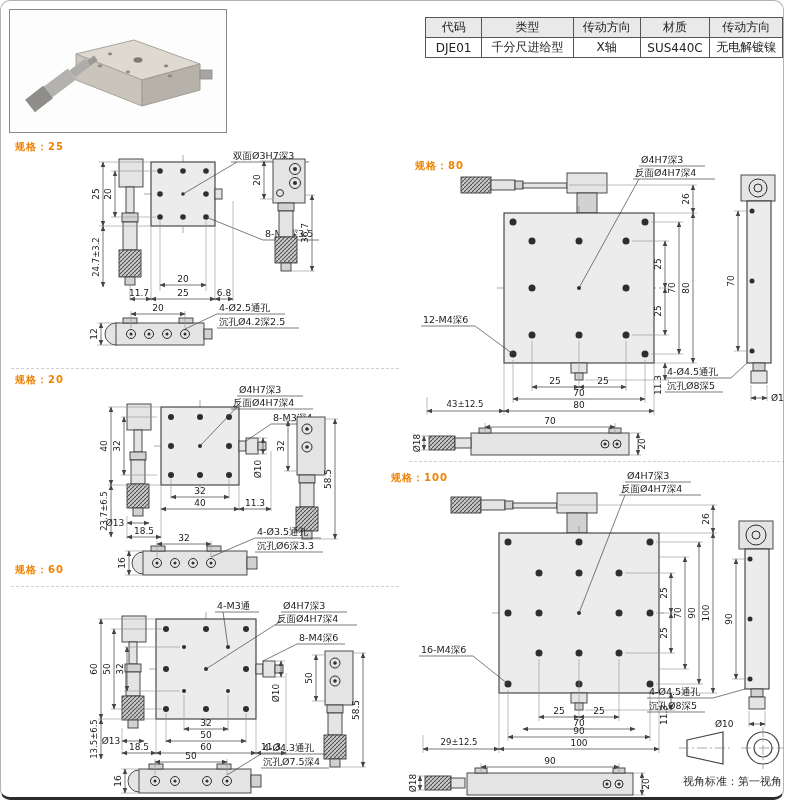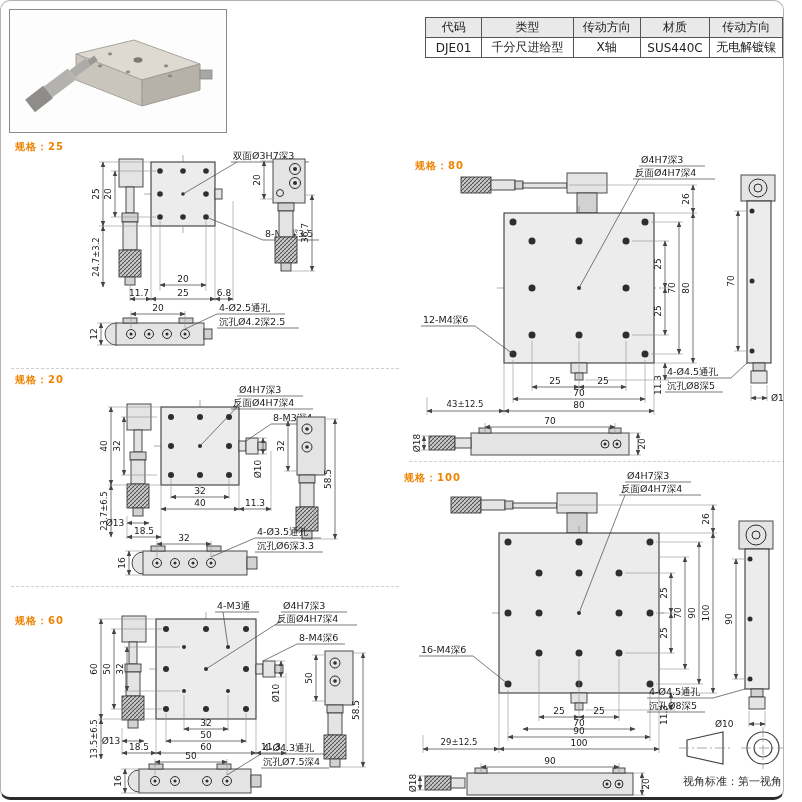--- a/index.html
+++ b/index.html
@@ -302,21 +302,21 @@
       <line class="dim" x1="118" y1="166" x2="118" y2="190"></line>
       <text class="dt" text-anchor="middle" transform="rotate(-90 114 178)" x="114" y="178">16</text>
       <line class="ldr" x1="200" y1="172" x2="244" y2="153"></line>
       <line class="ldr" x1="244" y1="153" x2="310" y2="153"></line>
       <text class="lbl" x="246" y="150">4-Ø3.5通孔</text>
       <line class="ldr" x1="244" y1="167" x2="312" y2="167"></line>
       <text class="lbl" x="246" y="164">沉孔Ø6深3.3</text>
     </g>
   </svg>
 
-  <div class="sec-title" style="left:14px;top:613px">规格：60</div>
+  <div class="sec-title" style="left:14px;top:562px">规格：60</div>
   <svg style="left:10px;top:600px" width="390" height="196" viewBox="0 0 390 196">
     <g>
       <line class="cl" x1="138" y1="68" x2="260" y2="68"></line>
       <line class="cl" x1="195" y1="11" x2="195" y2="125"></line>
       <rect class="plate" x="145" y="18" width="100" height="100"></rect>
       <circle class="hole" cx="155" cy="28" r="3"></circle>
         <circle class="hole" cx="195" cy="28" r="3"></circle>
         <circle class="hole" cx="235" cy="28" r="3"></circle>
       <circle class="hole" cx="155" cy="68" r="3"></circle>
         <circle class="hole" cx="235" cy="68" r="3"></circle>
@@ -557,21 +557,21 @@
       <line class="ext" x1="20" y1="299" x2="12" y2="299"></line>
       <line class="dim" x1="15" y1="285" x2="15" y2="299"></line>
       <text class="dt" text-anchor="middle" transform="rotate(-90 11 292)" x="11" y="292">Ø18</text>
       <line class="ext" x1="220" y1="282" x2="232" y2="282"></line>
       <line class="ext" x1="220" y1="304" x2="232" y2="304"></line>
       <line class="dim" x1="229" y1="282" x2="229" y2="304"></line>
       <text class="dt" text-anchor="middle" transform="rotate(-90 236 293)" x="236" y="293">20</text>
     </g>
   </svg>
 
-  <div class="sec-title" style="left:403px;top:470px">规格：100</div>
+  <div class="sec-title" style="left:390px;top:470px">规格：100</div>
   <svg style="left:408px;top:462px" width="388" height="336" viewBox="0 0 388 336">
     <g>
       <g>
         <rect class="knurl" x="42" y="34" width="30" height="16"></rect>
         <rect class="part" x="72" y="37" width="24" height="10"></rect>
         <rect class="part2" x="96" y="38" width="8" height="8"></rect>
         <rect class="part" x="104" y="40" width="44" height="5"></rect>
         <rect class="part" x="148" y="30" width="40" height="20"></rect>
         <rect class="part2" x="158" y="50" width="20" height="20"></rect>
       </g>

